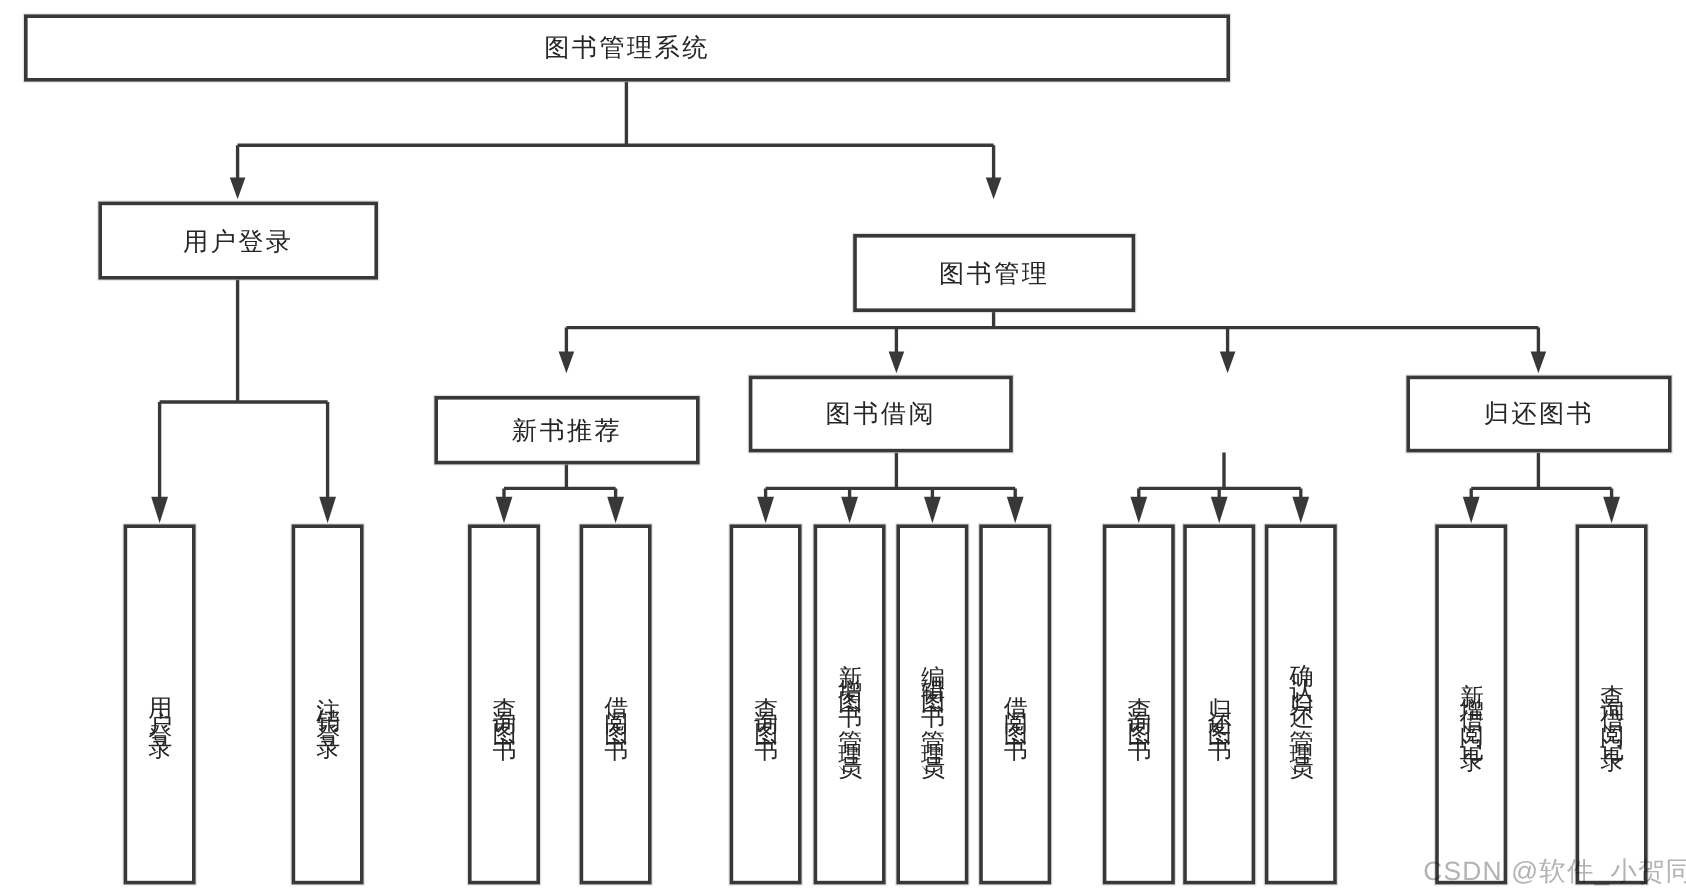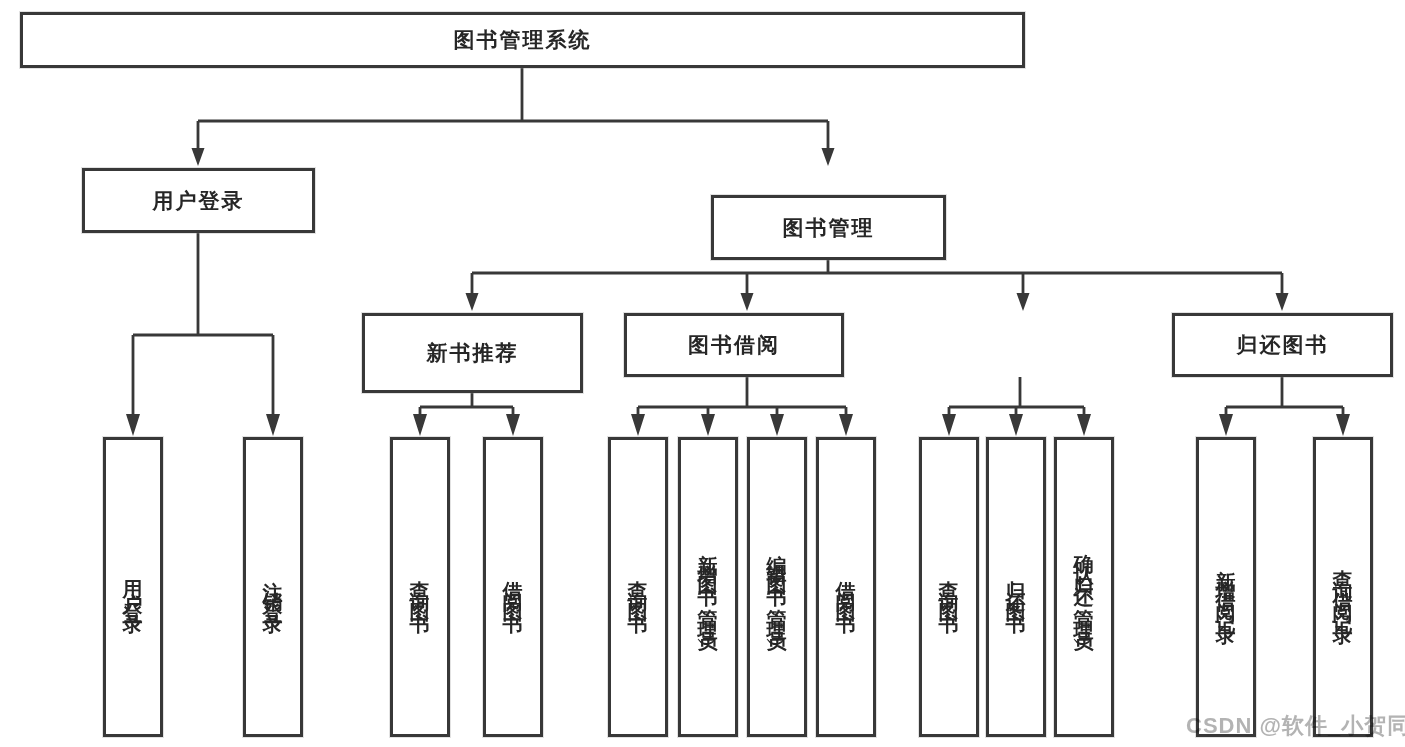--- a/index.html
+++ b/index.html
@@ -7,21 +7,20 @@
     padding: 0;
     background: #ffffff;
     font-family: "Liberation Sans", "DejaVu Sans", sans-serif;
   }
   #canvas {
     position: relative;
     width: 1405px;
     height: 747px;
     background: #ffffff;
     overflow: hidden;
-    font-weight: bold;
   }
   #connectors {
     position: absolute;
     left: 0; top: 0;
     width: 1405px; height: 747px;
     z-index: 1;
   }
   .box {
     position: absolute;
     background: #ffffff;
@@ -100,21 +99,21 @@
       M1077 414 L1091 414 L1084 436 Z
       M1219 414 L1233 414 L1226 436 Z
       M1336 414 L1350 414 L1343 436 Z"></path>
   </svg>
 
   <div class="box hbox" style="left:20px; top:12px; width:1005px; height:56px;">图书管理系统</div>
 
   <div class="box hbox" style="left:82px; top:168px; width:233px; height:65px;">用户登录</div>
   <div class="box hbox" style="left:711px; top:168px; width:235px; height:65px;margin-top:27px;">图书管理</div>
 
-  <div class="box hbox" style="left:362px; top:313px; width:221px; height:80px;">新书推荐</div>
+  <div class="box hbox" style="left:362px; top:330px; width:221px; height:57px;">新书推荐</div>
   <div class="box hbox" style="left:624px; top:313px; width:220px; height:64px;">图书借阅</div>
   <div class="box hbox" style="left:1172px; top:313px; width:221px; height:64px;">归还图书</div>
 
   <div class="box vbox" style="left:103px; top:437px; width:60px; height:300px;">
     <span>用户登录</span>
   </div>
   <div class="box vbox" style="left:243px; top:437px; width:60px; height:300px;">
     <span>注销登录</span>
   </div>
 

